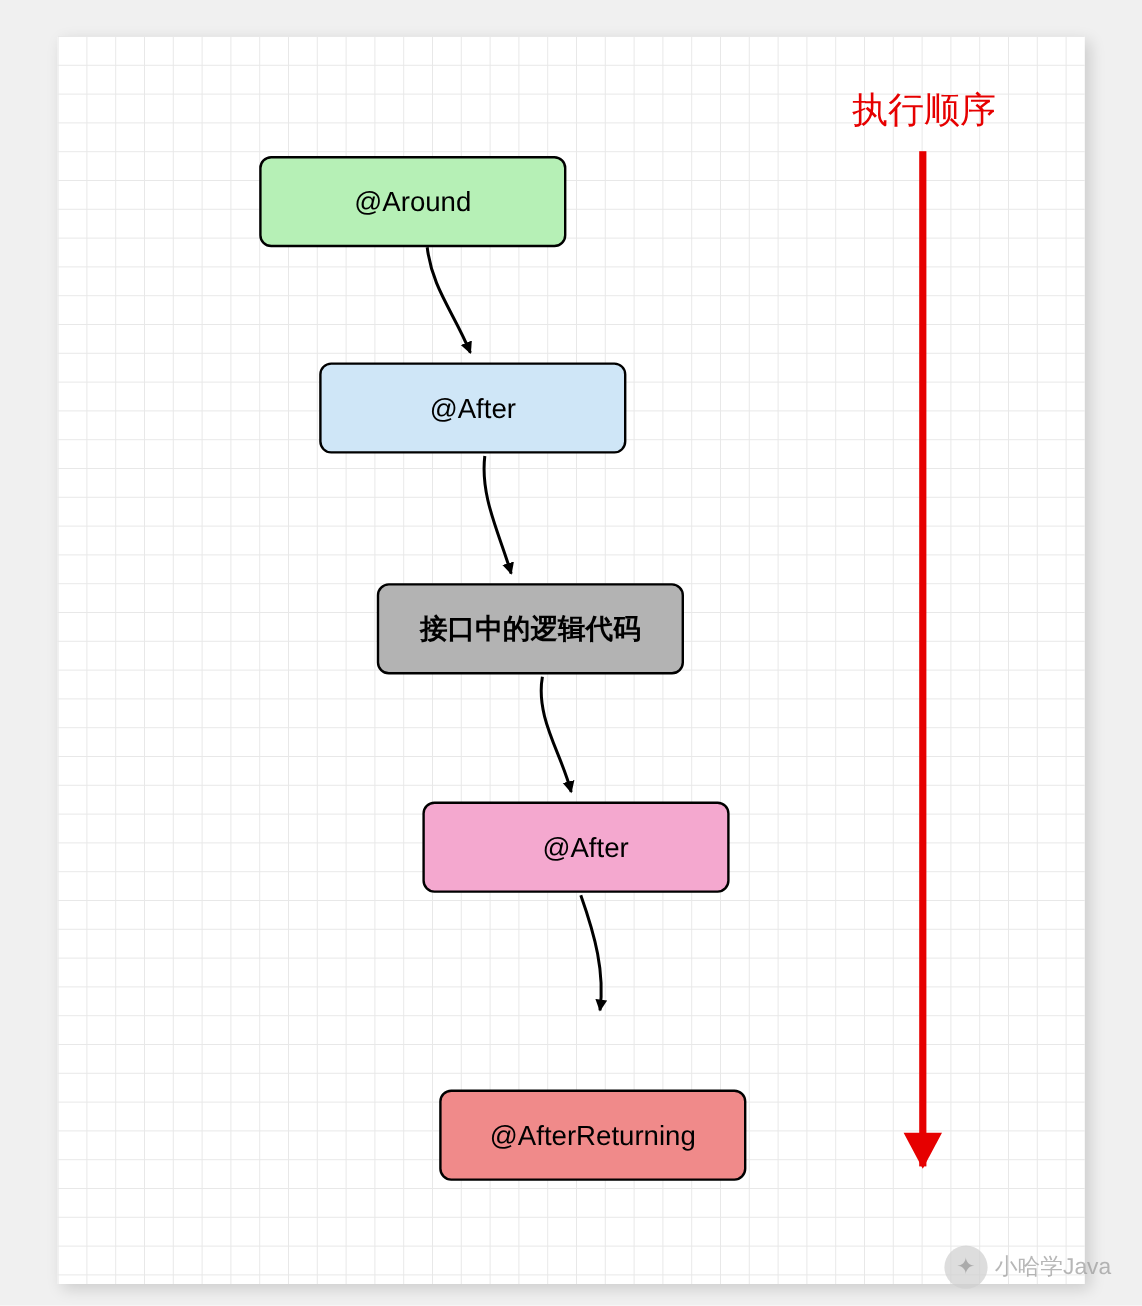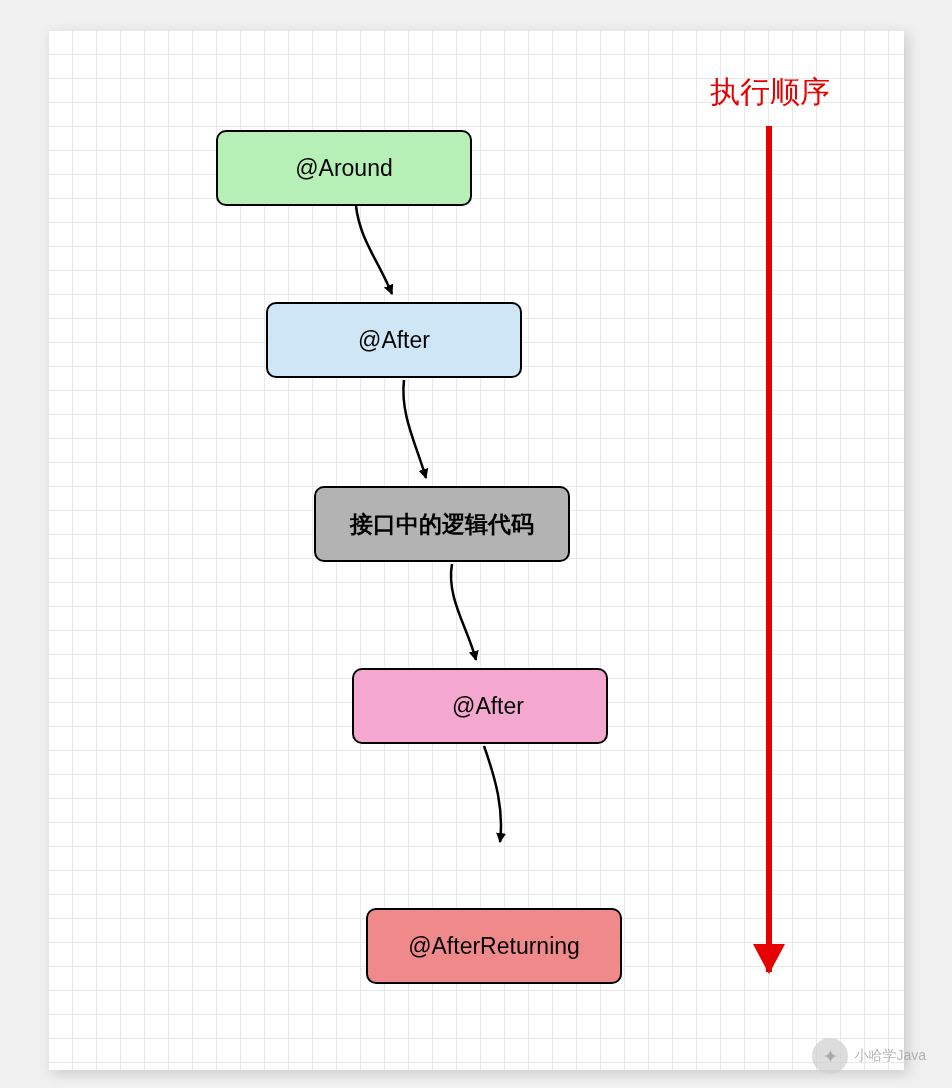--- a/index.html
+++ b/index.html
@@ -78,21 +78,21 @@
     width: 36px; height: 36px;
     border-radius: 50%;
     background: #d0d0d0;
     display: flex;
     align-items: center;
     justify-content: center;
     font-size: 19px;
     color: #888;
   }
   .watermark-text {
-    font-size: 14px;
+    font-size: 19px;
     color: #999;
   }
 </style>
 </head>
 <body>
 
 <div class="canvas">
 
   <div class="flow-label" style="left:662px; top:42px;">执行顺序</div>
   <div class="flow-arrow" style="left:718px; top:96px; height:846px;"></div>

